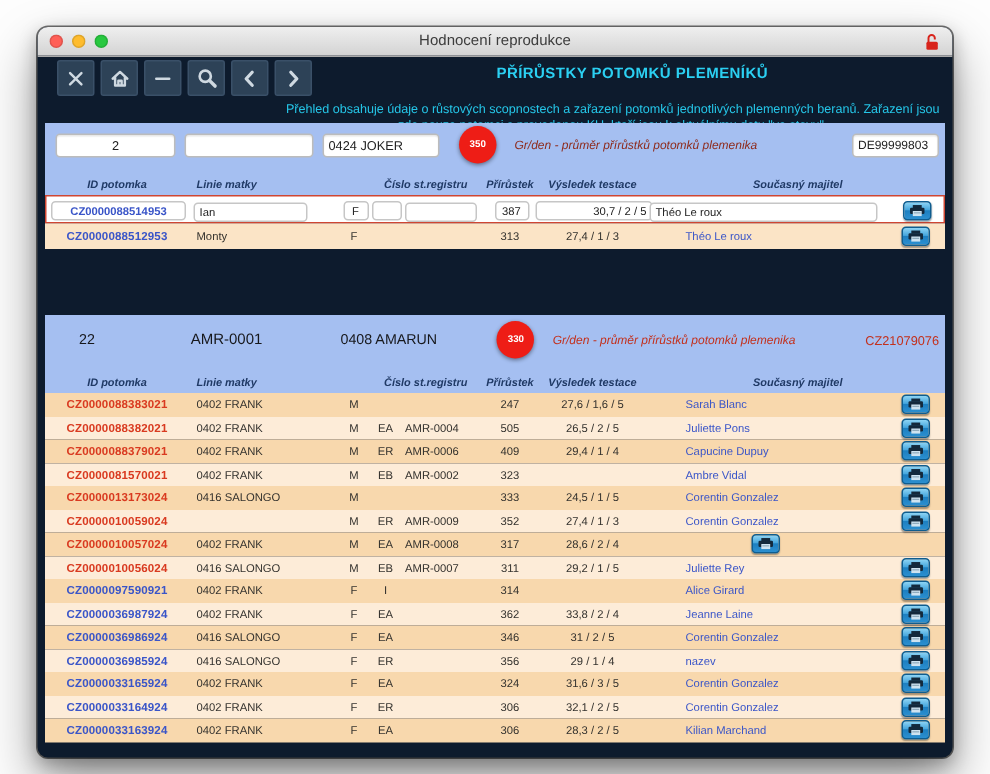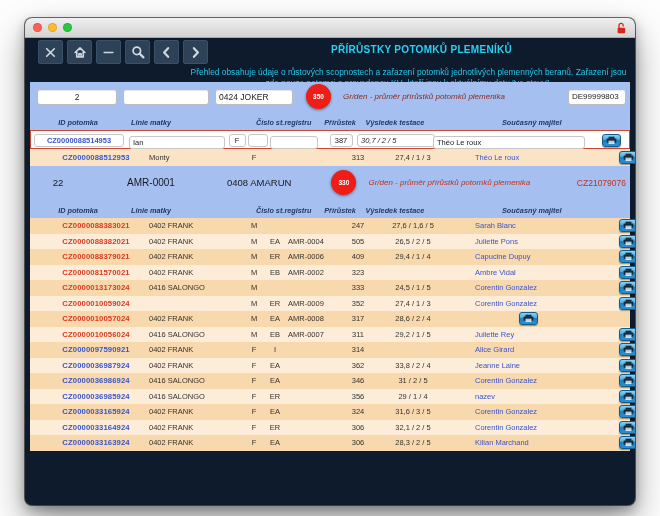--- a/index.html
+++ b/index.html
@@ -57,60 +57,61 @@
 
   .col-headers { height:16px; margin-top:5px; font-style:italic; font-weight:bold; font-size:7.3px; color:#203a66; }
   .band2 .col-headers { margin-top:9px; }
   .h-id { grid-column:1; text-align:center; }
   .h-linie { grid-column:2; padding-left:5px; }
   .h-reg { grid-column:4/6; padding-left:10px; white-space:nowrap; }
   .h-gain { grid-column:6; text-align:center; white-space:nowrap; }
   .h-test { grid-column:7; text-align:center; white-space:nowrap; }
   .h-owner { grid-column:8; padding-left:72px; white-space:nowrap; }
 
-  .row { height:15.5px; font-size:7.5px;padding-left:18px; }
+  .row { height:15.5px; font-size:7.5px; }
   .rows-g2 .row:nth-child(odd) { background:#f8d8ad; }
   .rows-g2 .row:nth-child(even){ background:#fdecd8; }
   .rows-g1 .row { background:#fbe4c6; height:17.5px; }
   .c-id { text-align:center; font-weight:bold; font-size:7.7px; letter-spacing:.1px; }
   .id-red { color:#d93a20; } .id-blue { color:#3a55c8; }
   .c-linie { padding-left:5px; color:#34322e; }
   .c-sex, .c-status, .c-gain, .c-test { text-align:center; color:#34322e; }
   .c-reg { padding-left:2px; color:#34322e; }
   .c-owner { padding-left:27px; color:#3a55c8; white-space:nowrap; }
   .btn-cell { display:flex; justify-content:center; }
   .row-btn { width:19px; height:13px; border:1px solid #0f5d8f; border-radius:3px; padding:0;
     background:linear-gradient(#8ed4f4 0%, #45a6dd 45%, #1d7fc0 50%, #2b8fd0 100%);
     display:flex; align-items:center; justify-content:center; cursor:default;
     box-shadow:0 1px 1px rgba(0,0,0,.35); }
 
   
   .active-row { height:18.5px; background:#fff; border:1.5px solid #cf4632; }
   .active-row .bi { height:13px; font-size:7.5px; border-color:#c6c6c6; box-shadow:none; }
   .a-id { width:90px; margin-left:3px; text-align:center; color:#3a55c8; font-weight:bold; }
-  .a-linie { width:96px; margin-left:2px; }
+  .a-linie { width:76px; margin-left:2px; }
   .a-sex { width:17px; margin:0 auto; text-align:center; }
   .a-status { width:20px; margin:0 auto; text-align:center; }
   .a-reg { width:48px; margin-left:1px; }
   .a-gain { width:23px; margin:0 auto; text-align:center; }
-  .a-test { width:78px; margin:0 auto; text-align:left;font-style:italic; }
+  .a-test { width:78px; margin:0 auto; text-align:right; }
   .a-owner { width:152px; margin-left:2px; }
 </style>
 </head>
 <body>
 
 <div class="stage">
   <div class="window">
 
     <div class="titlebar">
       <div class="lights">
         <span class="light red"></span>
         <span class="light yellow"></span>
         <span class="light green"></span>
       </div>
+      <span class="tb-title">Hodnocení reprodukce</span>
       <svg class="tb-lock" viewBox="0 0 11 12">
         <path d="M3 6 V3.4 a2.1 2.1 0 0 1 4.2 0 V4.4" fill="none" stroke="#d8241c" stroke-width="1.3"></path>
         <rect x="1.6" y="5.8" width="7.6" height="5.4" rx="1" fill="#d8241c"></rect>
       </svg>
     </div>
 
     <div class="chrome-row">
       <div class="toolbar">
         <button class="tb-btn">
           <svg width="13" height="13" viewBox="0 0 12 12">
@@ -218,21 +219,21 @@
           <rect x="0.8" y="2.6" width="11.4" height="5" rx="1" fill="#13293c"></rect>
           <rect x="3" y="5.2" width="7" height="4" fill="#cfe3f0"></rect>
           <rect x="3.8" y="6.2" width="5.4" height="0.9" fill="#8aa7ba"></rect>
         </svg>
       </button>
     </span>
   </div>
 </div>
 
       <div class="band band2">
-        <div class="band-row" style="padding-top:6px;">
+        <div class="band-row" style="padding-top:6px;margin-top:44px;">
           <span class="s1">22</span>
           <span class="s2">AMR-0001</span>
           <span class="s3">0408 AMARUN</span>
           <div class="badge">330</div>
           <div class="band-label">Gr/den - průměr přírůstků potomků plemenika</div>
           <span class="s-reg">CZ21079076</span>
         </div>
         <div class="col-headers grid9">
           <span class="h-id">ID potomka</span>
           <span class="h-linie">Linie matky</span>

